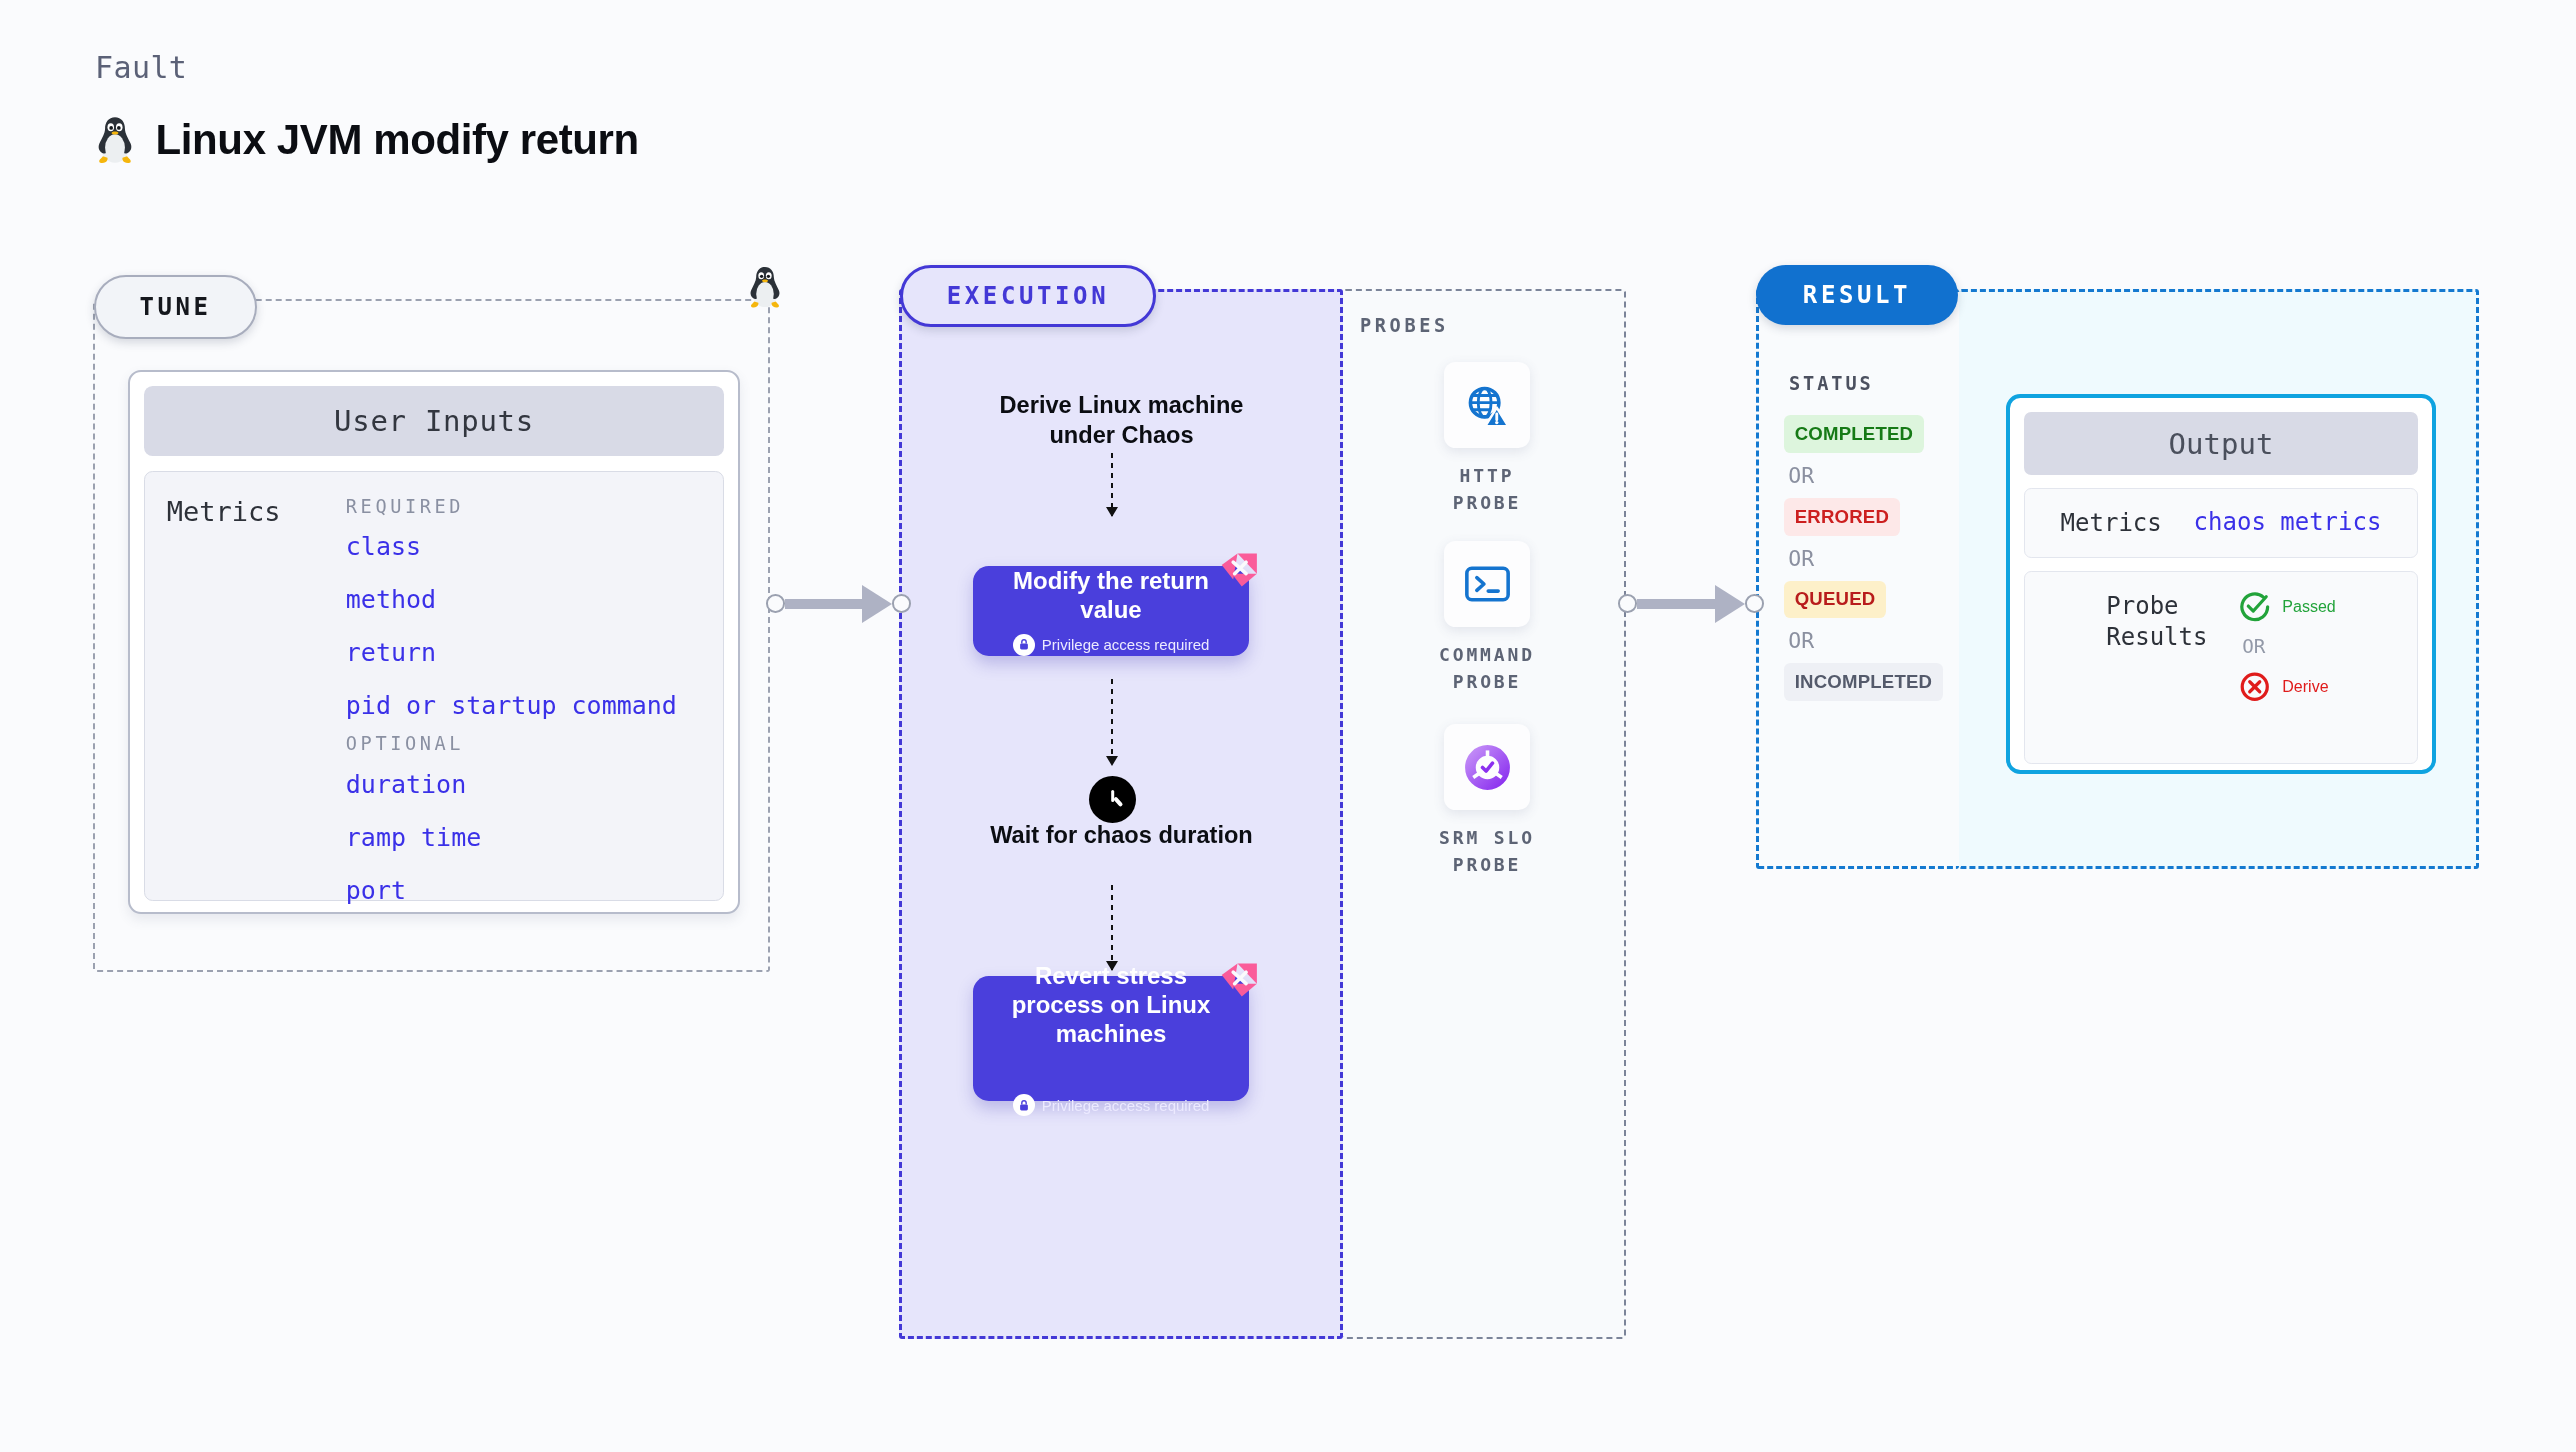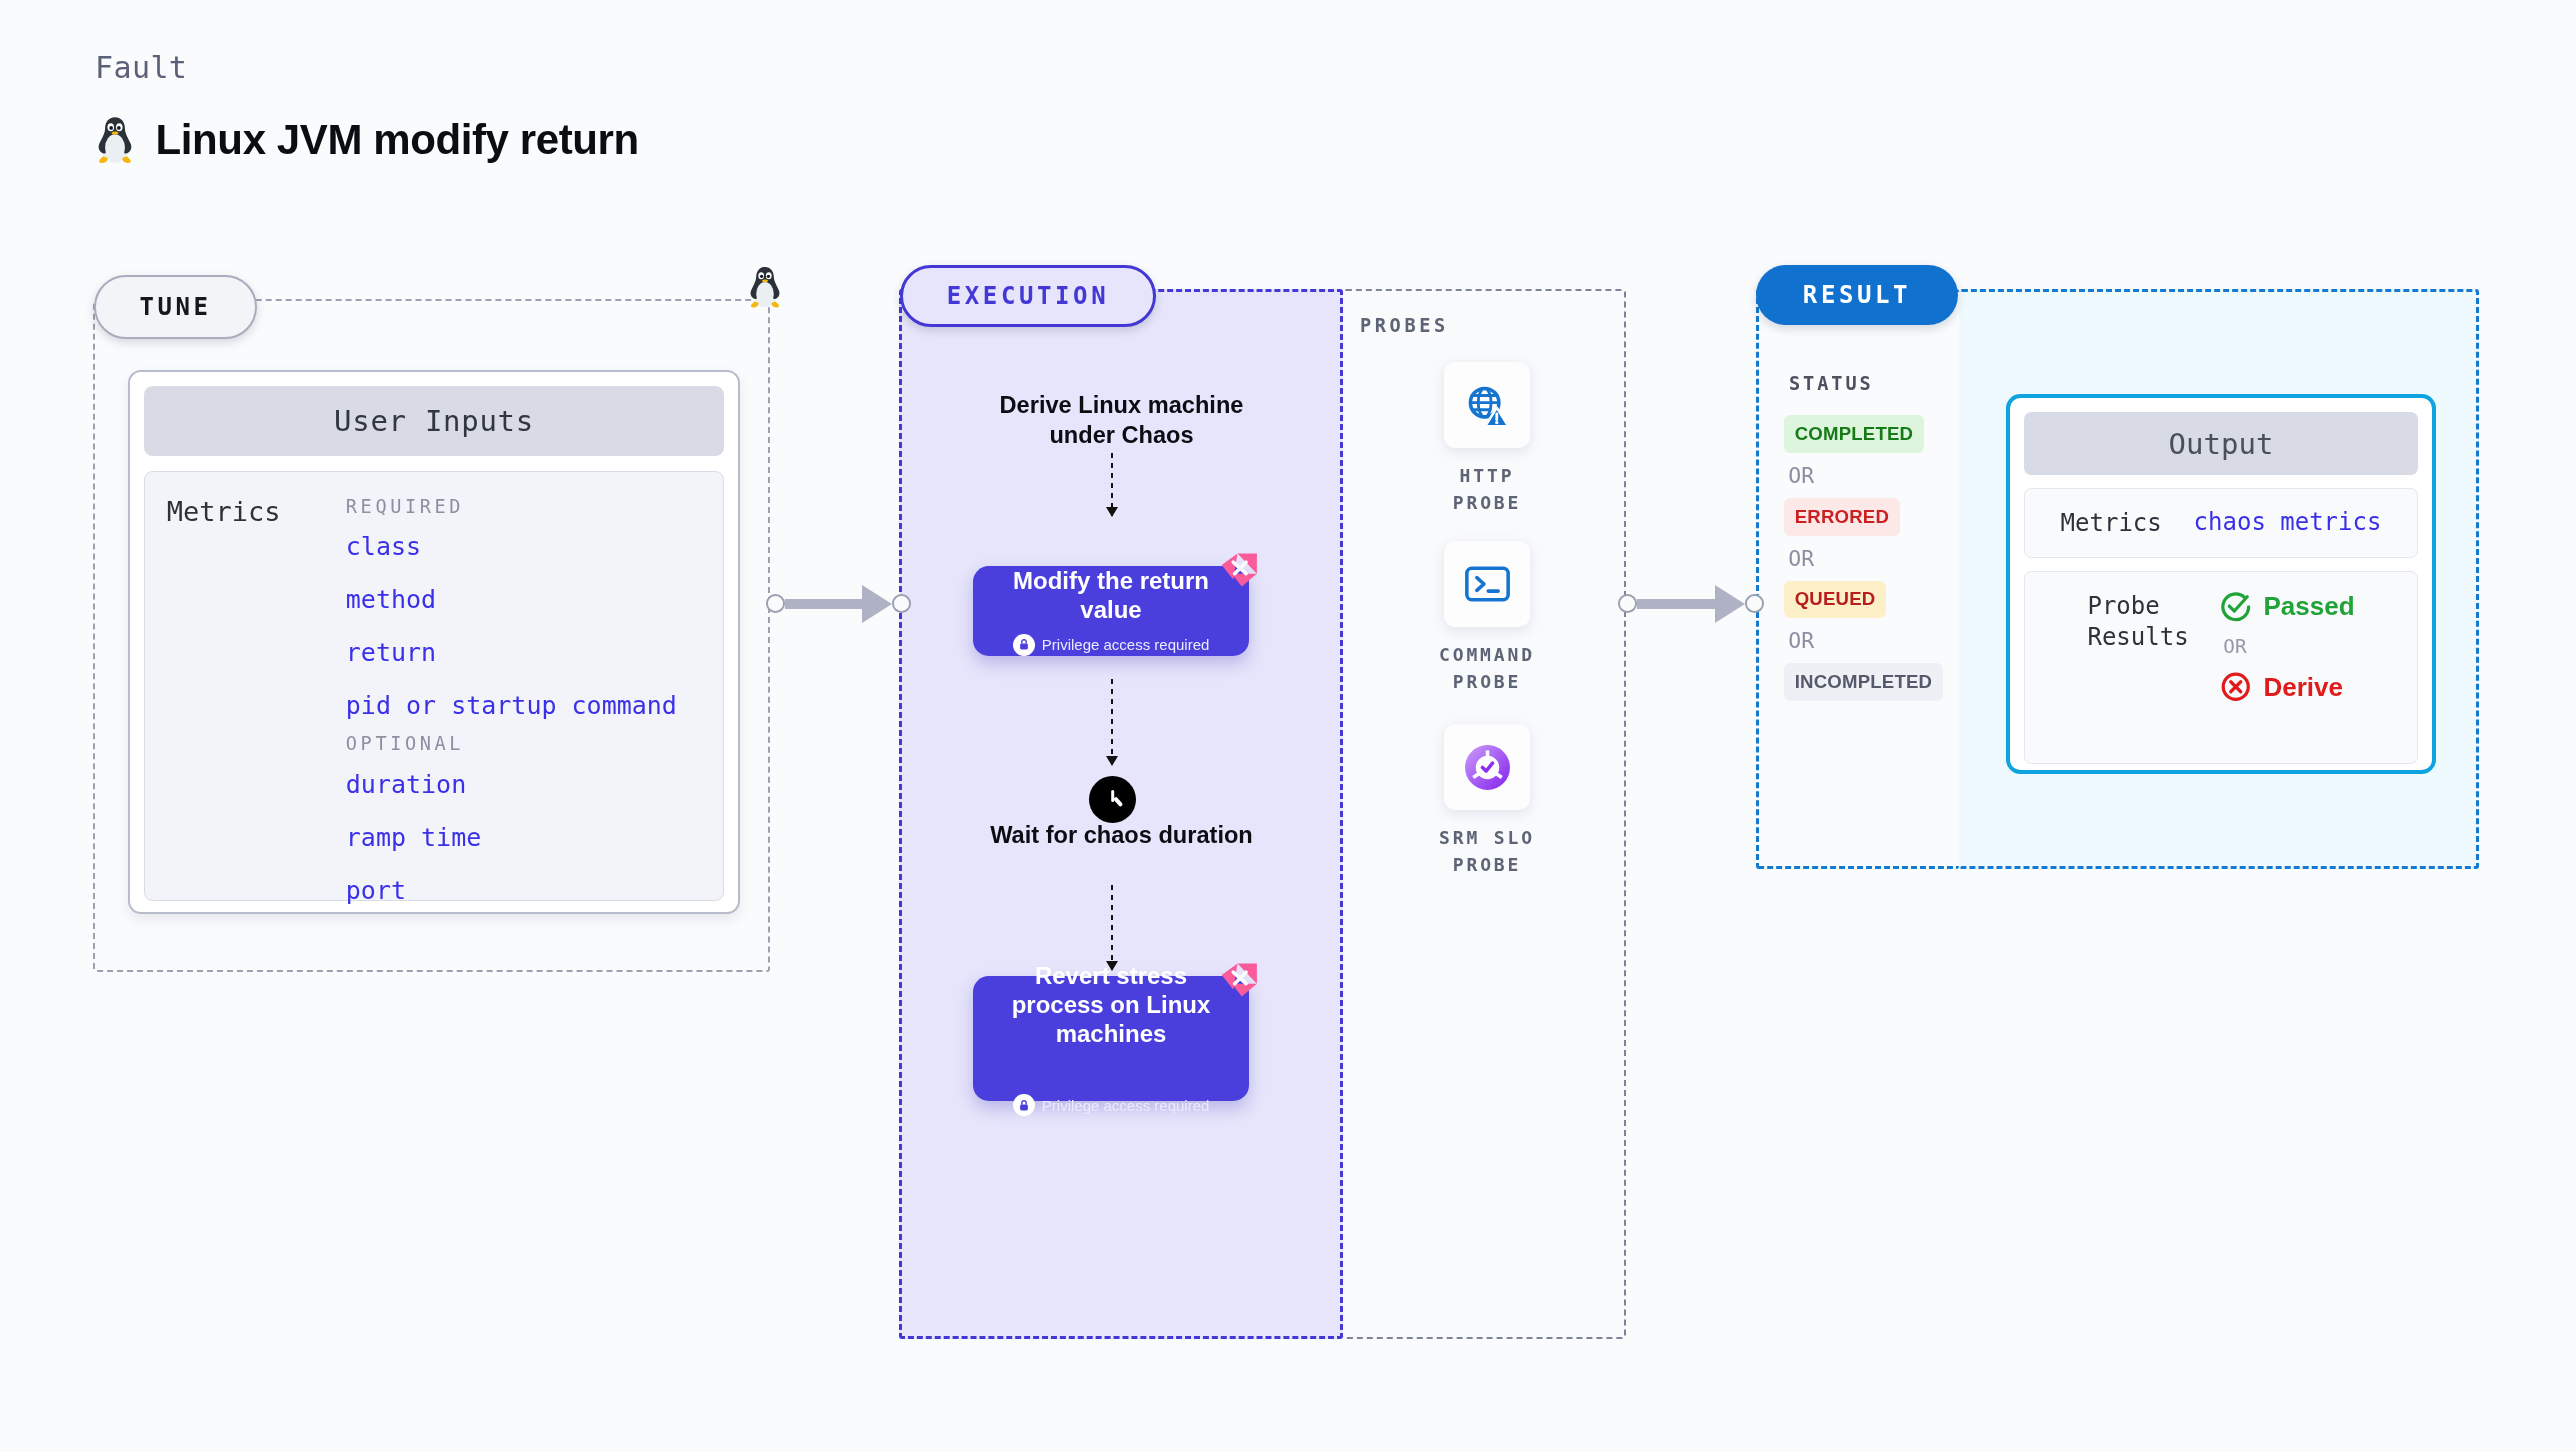--- a/index.html
+++ b/index.html
@@ -221,21 +221,21 @@
   .out-key {
     width: 133px; flex-shrink: 0;
     font-family: "DejaVu Sans Mono", monospace; font-size: 24px;
     color: #2d3139; line-height: 1.28;
   }
   .out-val-metrics {
     font-family: "DejaVu Sans Mono", monospace; font-size: 24px; color: #3a30e8;
   }
   #row-probe { height: 193px; }
   .pr-line { display: flex; align-items: center; gap: 11.5px; }
-  .pr-label { font-weight: bold; font-size: 26px; }
+  .pr-label { font-weight: normal; font-size: 16px; }
   .pr-or {
     font-family: "DejaVu Sans Mono", monospace; font-size: 19.3px;
     color: #9399a8; margin: 13px 0 13px 2.9px;
   }
 
   
   .conn { position: absolute; height: 39px; display: flex; align-items: center; }
   .conn-dot {
     width: 18.6px; height: 18.6px; border-radius: 50%;
     background: #fafbfd; border: 2.9px solid #9ba1b0; flex-shrink: 0;

